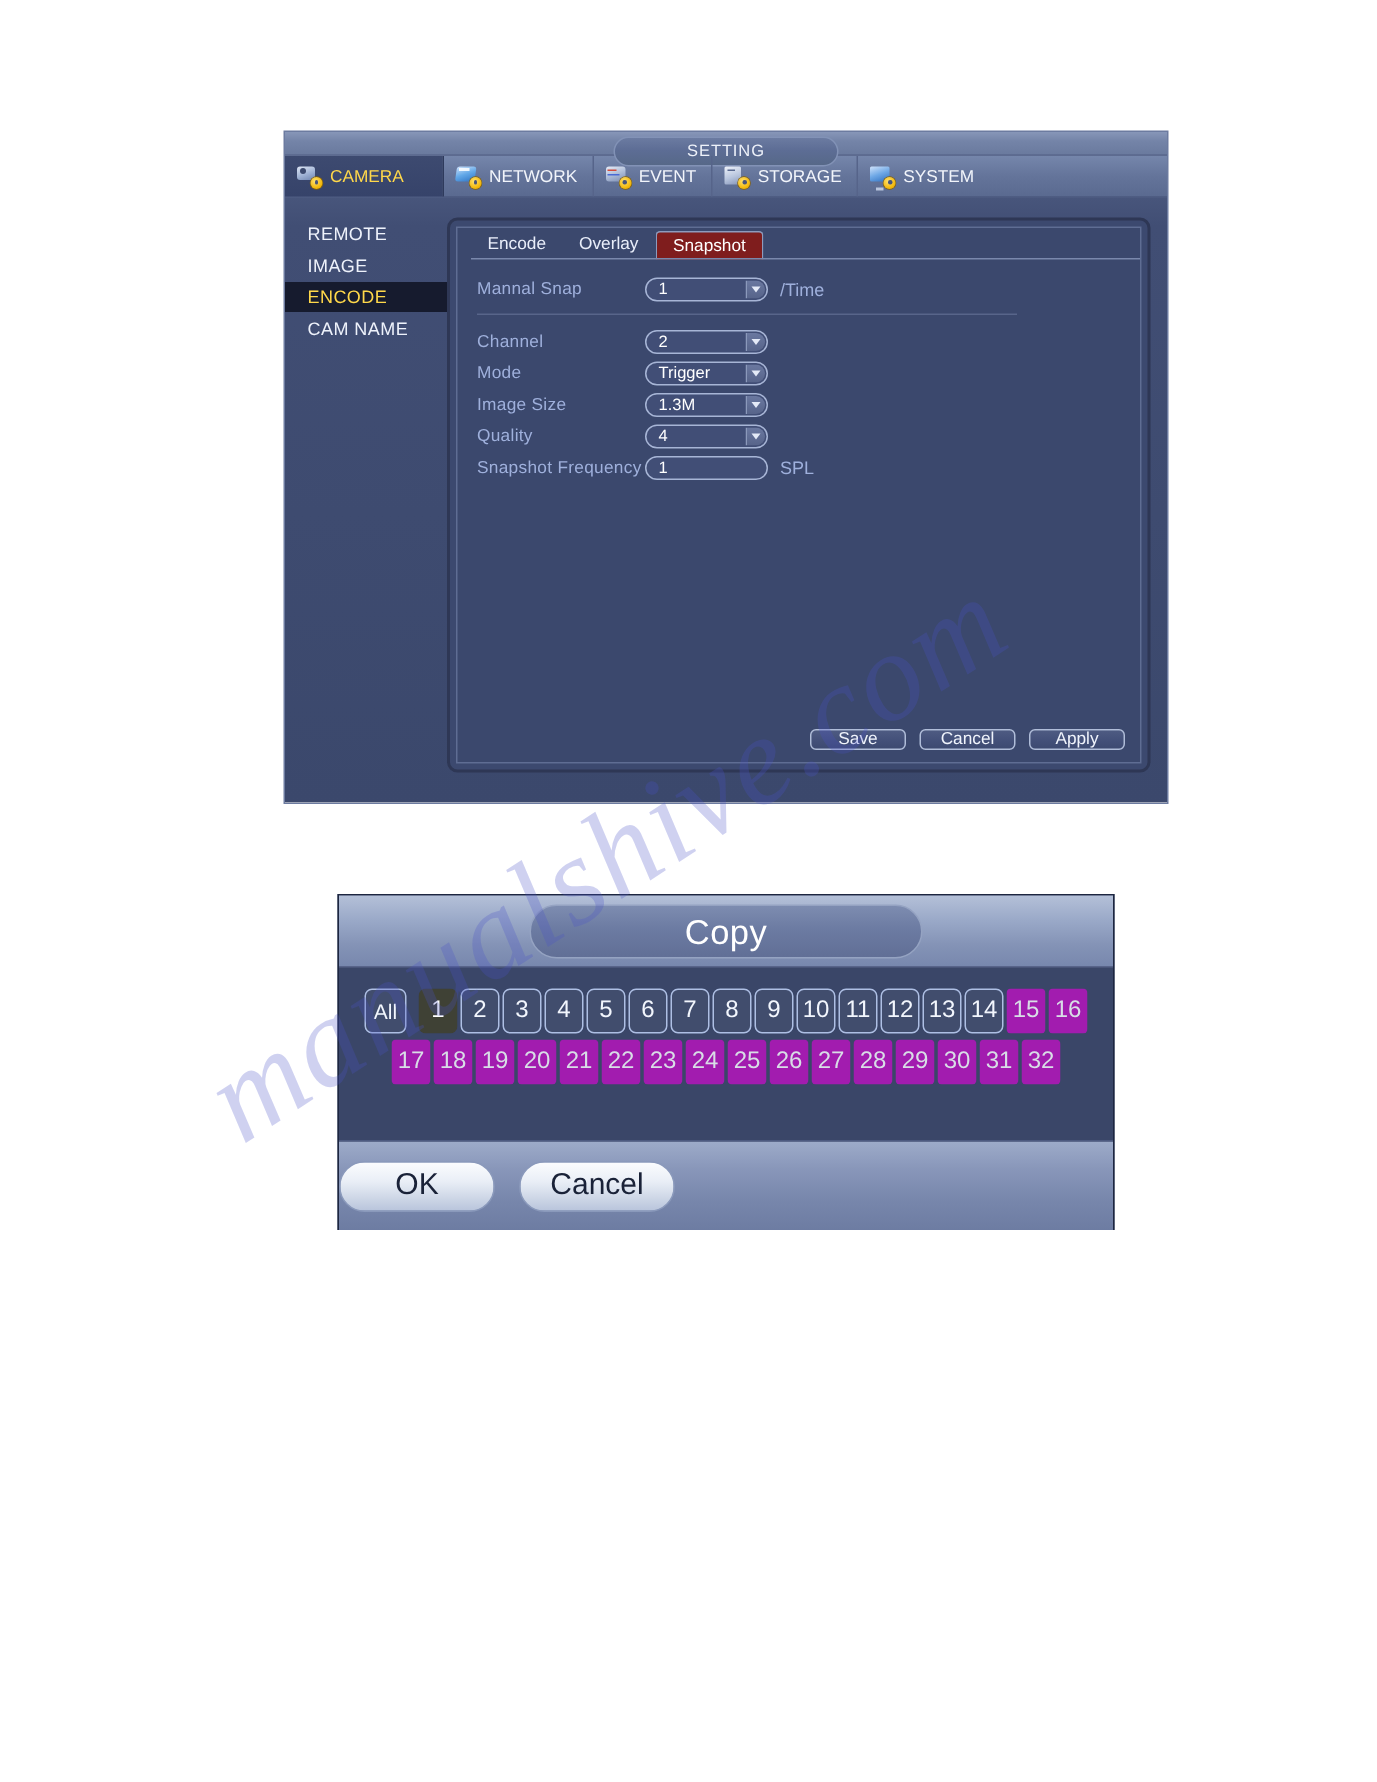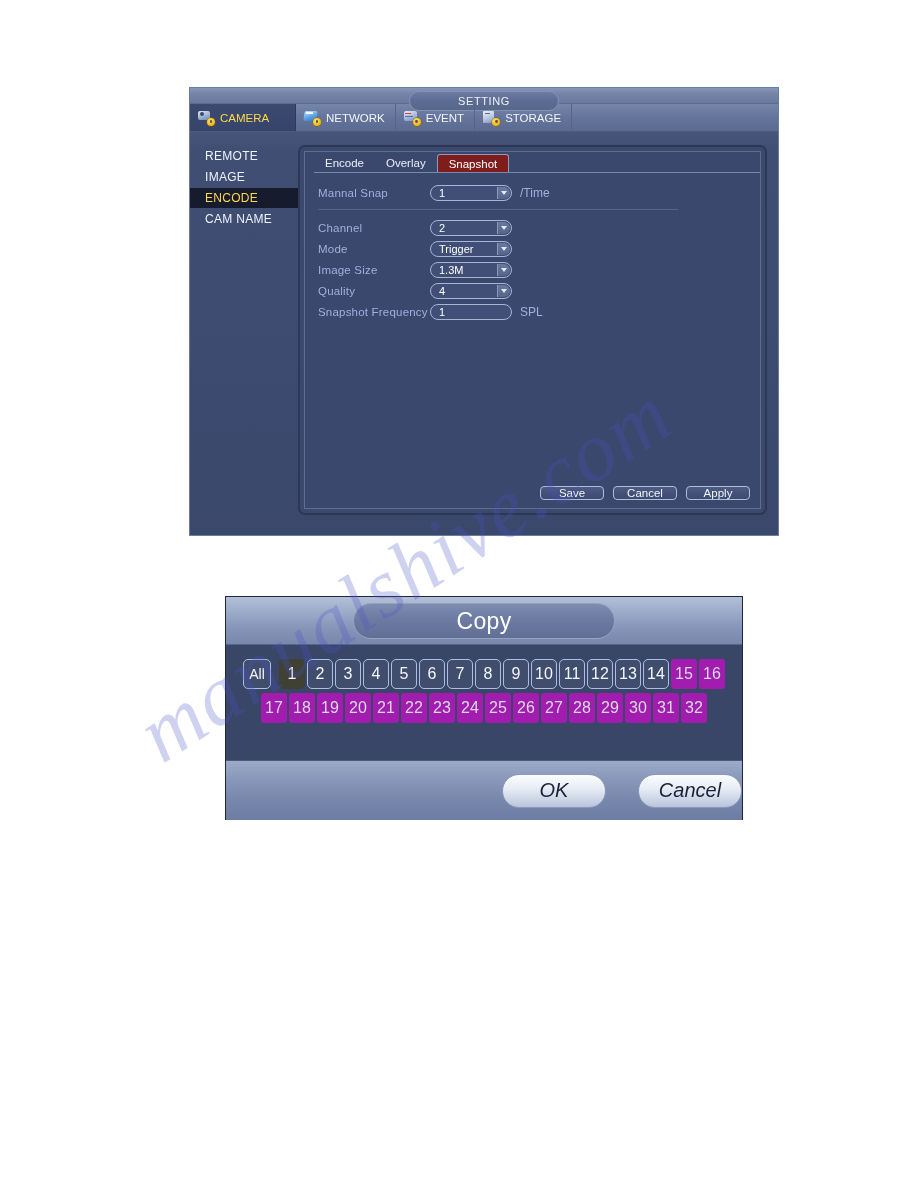--- a/index.html
+++ b/index.html
@@ -313,23 +313,22 @@
     color: #d8dde6;
     border: 1.5px solid transparent;
     border-radius: 3px;
   }
   .chan.allbtn { width: 28px; font-size: 14px; margin-right: 6px; }
 
   #copy-footer {
     height: 60px;
     background: linear-gradient(180deg,#9dabc9 0%,#8997ba 30%,#7887ac 65%,#6d7ca2 100%);
     border-top: 1px solid #4d5a80;
-    display: flex; align-items: center; justify-content: flex-end;
-    gap: 32px;
-    font-style: italic;
+    display: flex; align-items: center; justify-content: flex-start;
+    gap: 16px;
   }
   .btn-lg {
     width: 104px; height: 34px;
     border-radius: 17px;
     background: linear-gradient(180deg,#fbfcfe 0%,#e9eef6 40%,#cdd6e6 75%,#b9c5dc 100%);
     border: 1px solid #8a99bb;
     color: #1a2238;
     font-size: 20px;
     display:flex;align-items:center;justify-content:center;
   }
@@ -377,20 +376,28 @@
 
       <div class="nav-item">
         <span class="ic ic-storage">
           <span class="body"></span>
             <span class="sline"></span>
             <span class="gear"></span>
         </span>
         <span>STORAGE</span>
       </div>
 
+      <div class="nav-item last">
+        <span class="ic ic-system">
+          <span class="body"></span>
+            <span class="sysbar"></span>
+            <span class="gear"></span>
+        </span>
+        <span>SYSTEM</span>
+      </div>
 
     </div>
 
     <div id="setting-body">
 
       <div id="sidebar">
         <div class="side-item">REMOTE</div>
         <div class="side-item">IMAGE</div>
         <div class="side-item active">ENCODE</div>
         <div class="side-item">CAM NAME</div>

